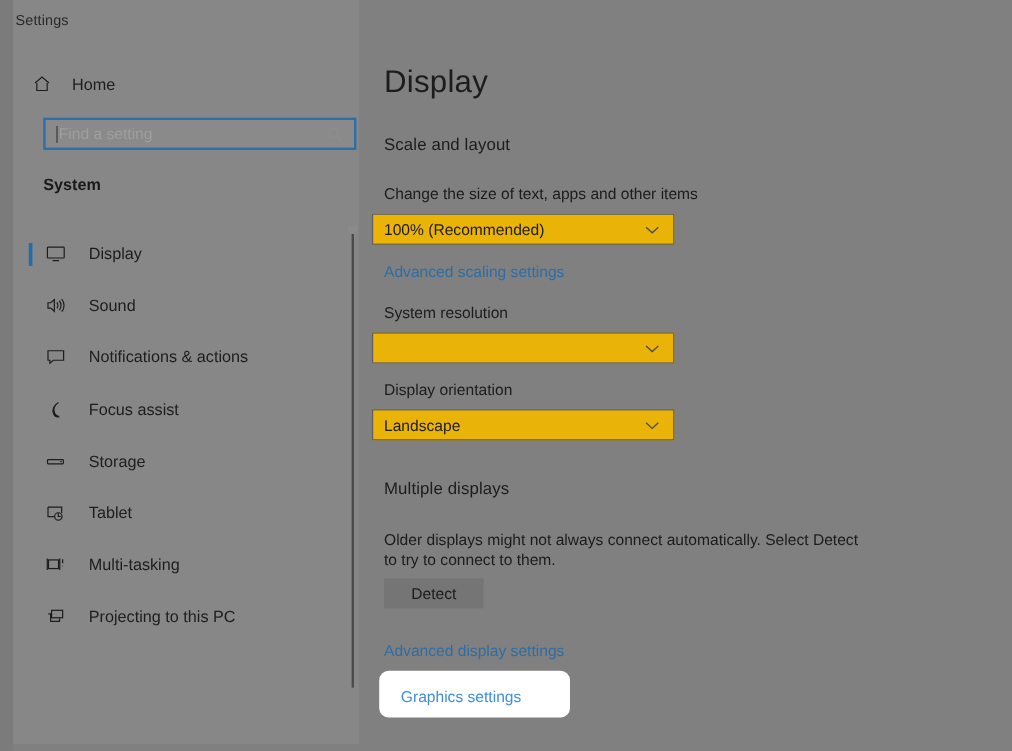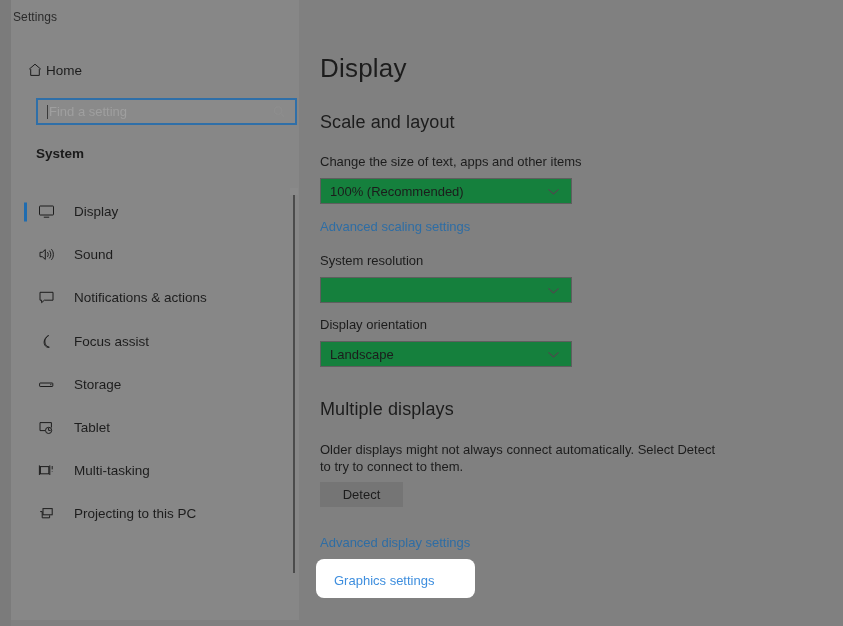--- a/index.html
+++ b/index.html
@@ -55,20 +55,21 @@
     width: 288px; height: 26px;
     display: flex;
     align-items: center;
   }
   .home-row .ico {
     width: 22px; margin-left: 13px;
     display: flex; align-items: center; justify-content: center;
     color: #1d1d1d;
   }
   .home-row .lbl {
+    margin-left: 14px;
     font-size: 13.5px;
     color: #1d1d1d;
   }
 
   
   .search-box {
     position: absolute;
     left: 25px; top: 98px;
     width: 261px; height: 27px;
     background: #8a8a8a;
@@ -162,42 +163,42 @@
     left: 21px; top: 53px;
     font-size: 26px;
     font-weight: normal;
     color: #1c1c1c;
     letter-spacing: .2px;
   }
 
   .section-head {
     position: absolute;
     left: 21px;
-    font-size: 18px;
+    font-size: 14px;
     color: #1c1c1c;
     letter-spacing: .1px;
   }
   .sh-scale { top: 112px; }
   .sh-multi { top: 399px; }
 
   .field-label {
     position: absolute;
     left: 21px;
     font-size: 13px;
     color: #1c1c1c;
   }
   .fl-scale { top: 154px; }
   .fl-res   { top: 253px; }
   .fl-ori   { top: 317px; }
 
   .combo {
     position: absolute;
-    left: 21px;
+    left: 11px;
     width: 252px; height: 26px;
-    background: #15803d;
+    background: #eab308;
     border: 1px solid #5e5e5e;
     display: flex;
     align-items: center;
   }
   .cb-scale { top: 178px; }
   .cb-res   { top: 277px; }
   .cb-ori   { top: 341px; }
   .combo .val {
     margin-left: 9px;
     font-size: 13px;

